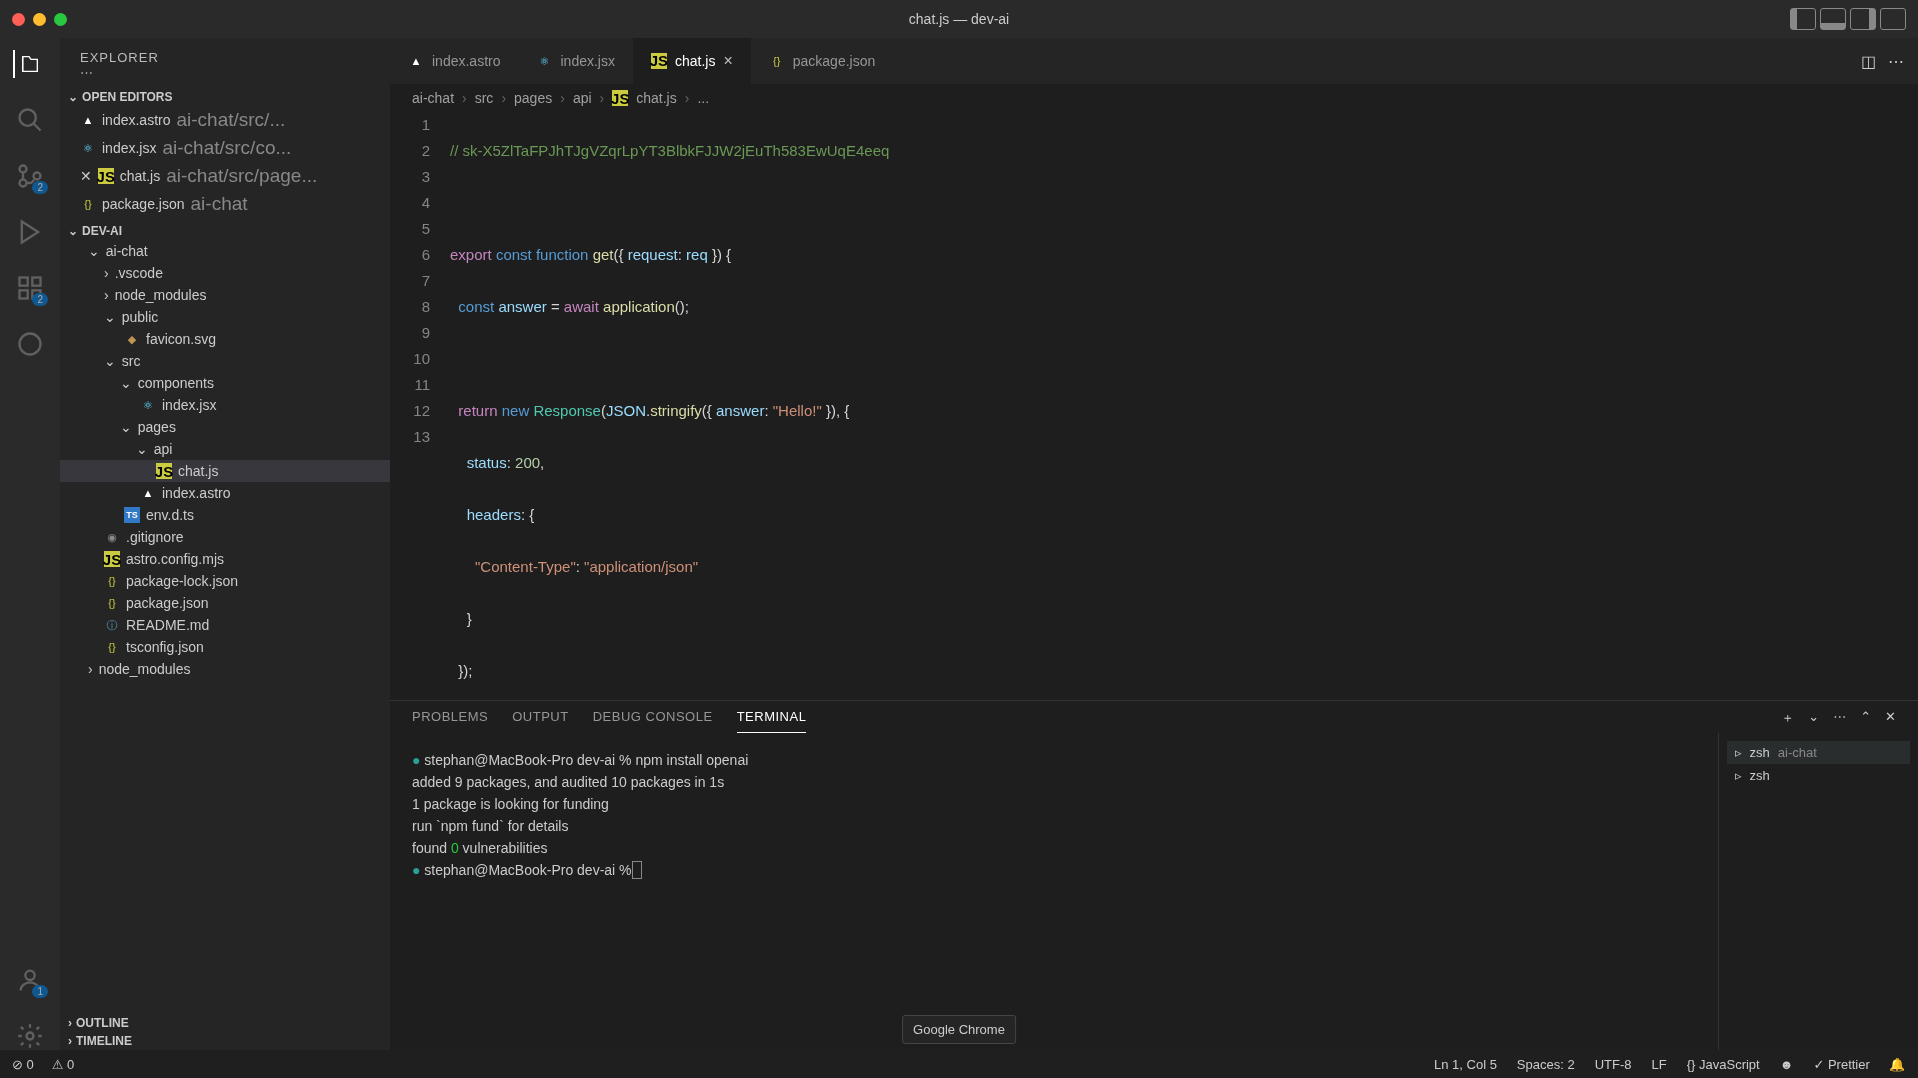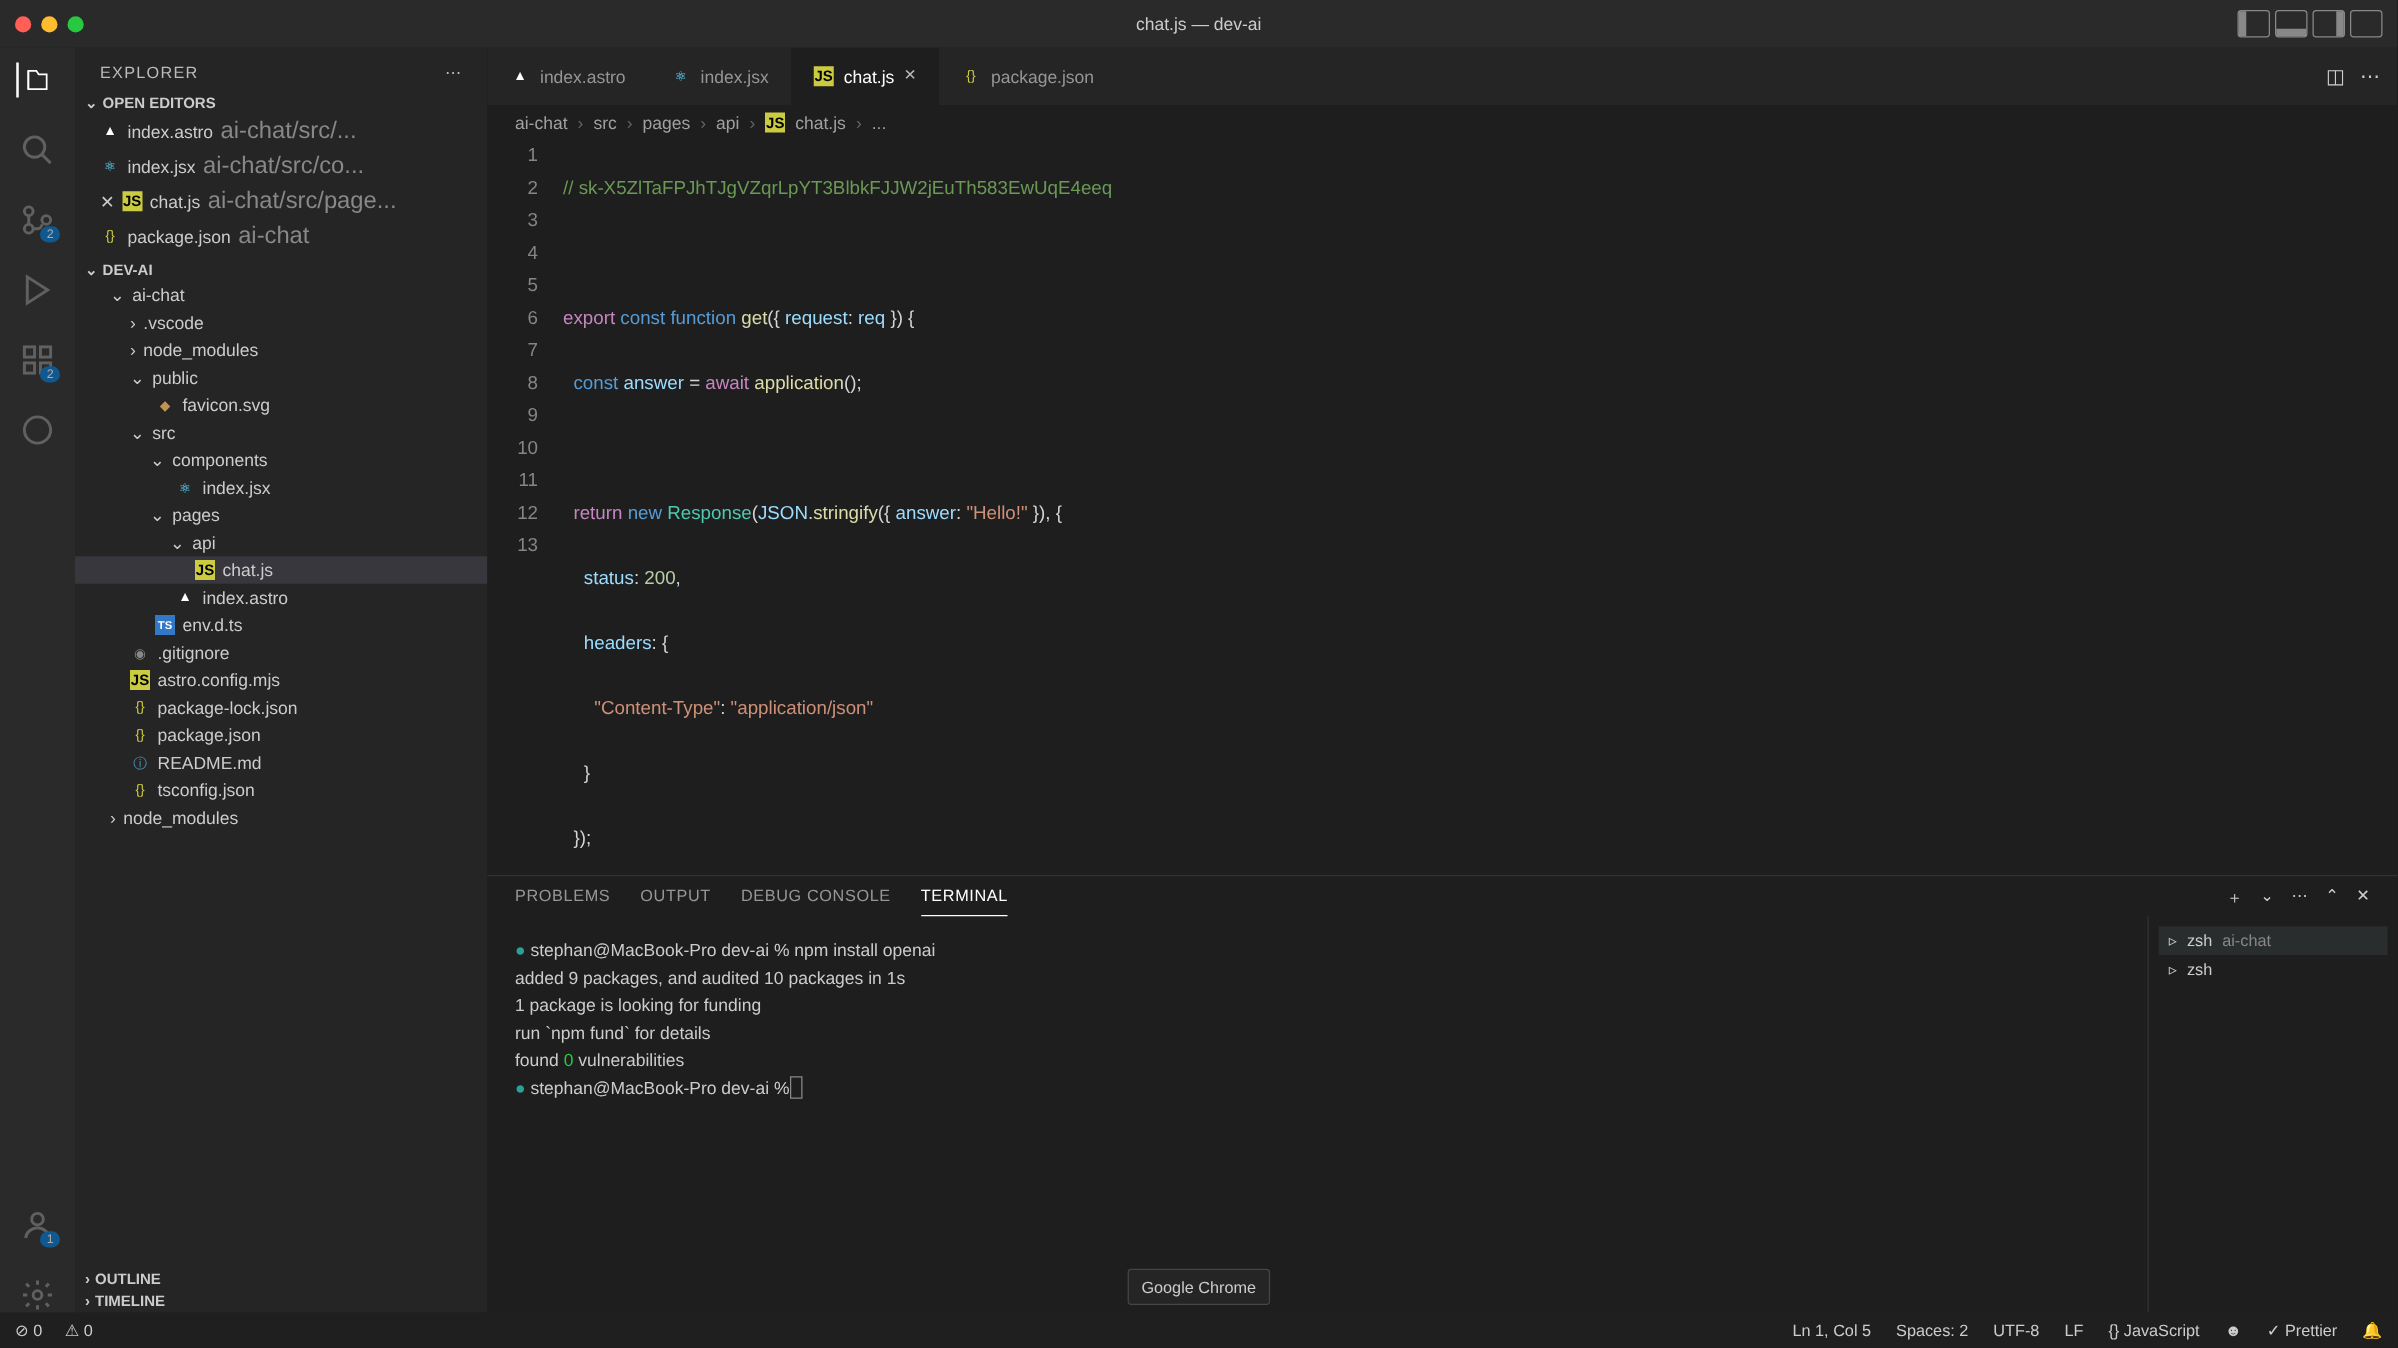--- a/index.html
+++ b/index.html
@@ -17,29 +17,29 @@
 .main { display: flex; height: calc(100% - 38px - 28px); }
 
 .activity { width: 60px; background: #2a2a2a; display: flex; flex-direction: column; align-items: center; padding-top: 12px; gap: 28px; }
 .activity-icon { width: 28px; height: 28px; opacity: 0.6; cursor: pointer; position: relative; }
 .activity-icon.active { opacity: 1; border-left: 2px solid #fff; padding-left: 4px; margin-left: -6px; }
 .activity-icon svg { width: 100%; height: 100%; }
 .activity-icon .badge { position: absolute; bottom: -4px; right: -4px; background: #0078d4; color: #fff; font-size: 10px; border-radius: 8px; padding: 1px 5px; }
 .activity-spacer { flex: 1; }
 
 .sidebar { width: 330px; background: #252526; display: flex; flex-direction: column; font-size: 14px; }
-.sidebar-header { padding: 12px 20px 8px; color: #bbb; font-size: 13px; letter-spacing: 1px; display: flex; justify-content: space-between; }
+.sidebar-header { padding: 12px 20px 8px; color: #bbb; font-size: 13px; letter-spacing: 1px; display: flex; justify-content: space-between; flex-direction: column; }
 .section-hdr { padding: 2px 8px; color: #ccc; font-size: 12px; font-weight: 600; display: flex; align-items: center; gap: 4px; cursor: pointer; }
 .chevron { display: inline-block; }
 .open-editors { padding-bottom: 4px; }
 .editor-item, .tree-item { display: flex; align-items: center; gap: 6px; padding: 3px 0 3px 20px; cursor: pointer; color: #ccc; white-space: nowrap; overflow: hidden; }
 .editor-item .dim, .tree-item .dim { color: #888; font-size: 19px; }
 .tree-item.active { background: #37373d; }
 .icon-sm { width: 16px; height: 16px; flex-shrink: 0; display: inline-flex; align-items: center; justify-content: center; font-size: 11px; }
-.js-ico { background: #cbcb41; color: #000; font-weight: bold; font-size: 12px; }
+.js-ico { background: #cbcb41; color: #000; font-weight: bold; font-size: 15px; }
 .json-ico { color: #cbcb41; }
 .astro-ico { color: #fff; }
 .react-ico { color: #61dafb; }
 .ts-ico { background: #3178c6; color: #fff; font-size: 9px; font-weight: bold; }
 .tree { overflow-y: auto; flex: 1; }
 
 .editor-area { flex: 1; display: flex; flex-direction: column; background: #1e1e1e; }
 .tabs { display: flex; background: #252526; height: 46px; }
 .tab { padding: 0 18px; display: flex; align-items: center; gap: 8px; color: #969696; cursor: pointer; font-size: 14px; }
 .tab.active { background: #1e1e1e; color: #fff; border-bottom: 1px solid #1e1e1e; }

